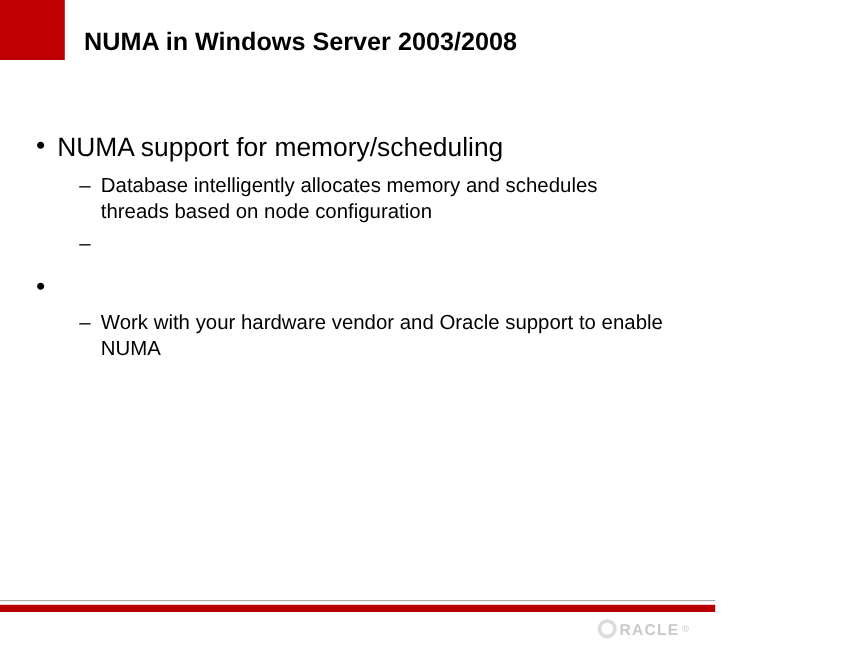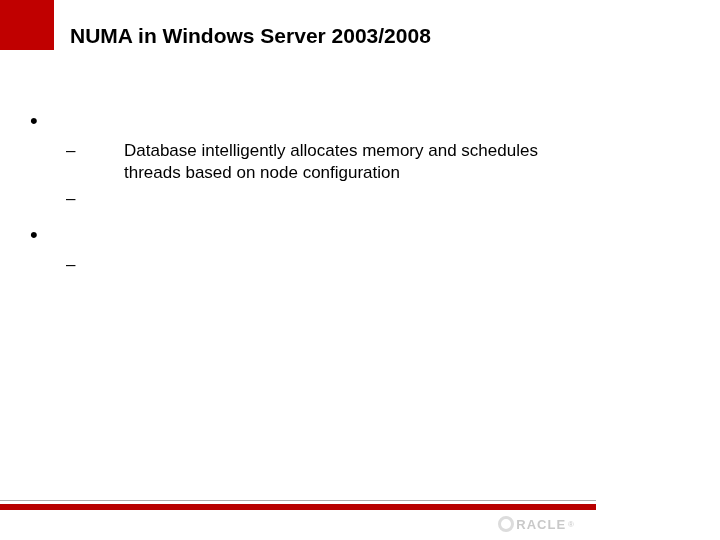--- a/index.html
+++ b/index.html
@@ -13,21 +13,21 @@
 
   ul.top { list-style: none; }
   ul.top > li { margin-bottom: 14px; }
   ul.top > li > .row { display: flex; align-items: flex-start; }
   ul.top > li .dot { font-size: 22px; line-height: 22px; margin-right: 10px; color: #000; }
   ul.top > li .txt { font-size: 22px; line-height: 26px; }
 
   ul.sub { list-style: none; margin: 8px 0 0 36px; }
   ul.sub > li { display: flex; align-items: flex-start; margin-bottom: 4px; }
   ul.sub > li .dash { font-size: 17px; line-height: 22px; margin-right: 8px; min-width: 10px; }
-  ul.sub > li .txt { font-size: 17px; line-height: 22px; margin-left: 40px; }
+  ul.sub > li .txt { font-size: 17px; line-height: 22px; }
 
   .footer-bar { position: absolute; bottom: 30px; left: 0; right: 0; height: 6px; background: #b80000; }
 
   .logo { position: absolute; bottom: 8px; right: 22px; display: flex; align-items: center; gap: 2px; }
   .logo-o { width: 16px; height: 16px; border: 3px solid #dcdcdc; border-radius: 50%; }
   .logo-text { font-size: 13px; letter-spacing: 1px; color: #c9c9c9; font-weight: bold; font-family: Arial, sans-serif; }
   .logo-reg { color: #c9c9c9; font-size: 8px; vertical-align: top; }
 
   .hr-top { position: absolute; top: 500px; left: 0; right: 0; height: 1px; background: #aeaeae; }
 </style>
@@ -38,38 +38,40 @@
 
   <div class="red-block"></div>
 
   <div class="title">NUMA in Windows Server 2003/2008</div>
 
   <div class="content">
     <ul class="top">
       <li>
         <div class="row">
           <span class="dot">•</span>
+          <span class="txt">NUMA support for memory/scheduling</span>
         </div>
         <ul class="sub">
           <li>
             <span class="dash">–</span>
             <span class="txt">Database intelligently allocates memory and schedules threads based on node configuration</span>
           </li>
           <li>
             <span class="dash">–</span>
           </li>
         </ul>
       </li>
       <li>
         <div class="row">
           <span class="dot">•</span>
         </div>
         <ul class="sub">
           <li>
             <span class="dash">–</span>
+            <span class="txt">Work with your hardware vendor and Oracle support to enable NUMA</span>
           </li>
         </ul>
       </li>
     </ul>
   </div>
 
   <div class="hr-top"></div>
   <div class="footer-bar"></div>
 
   <div class="logo">

